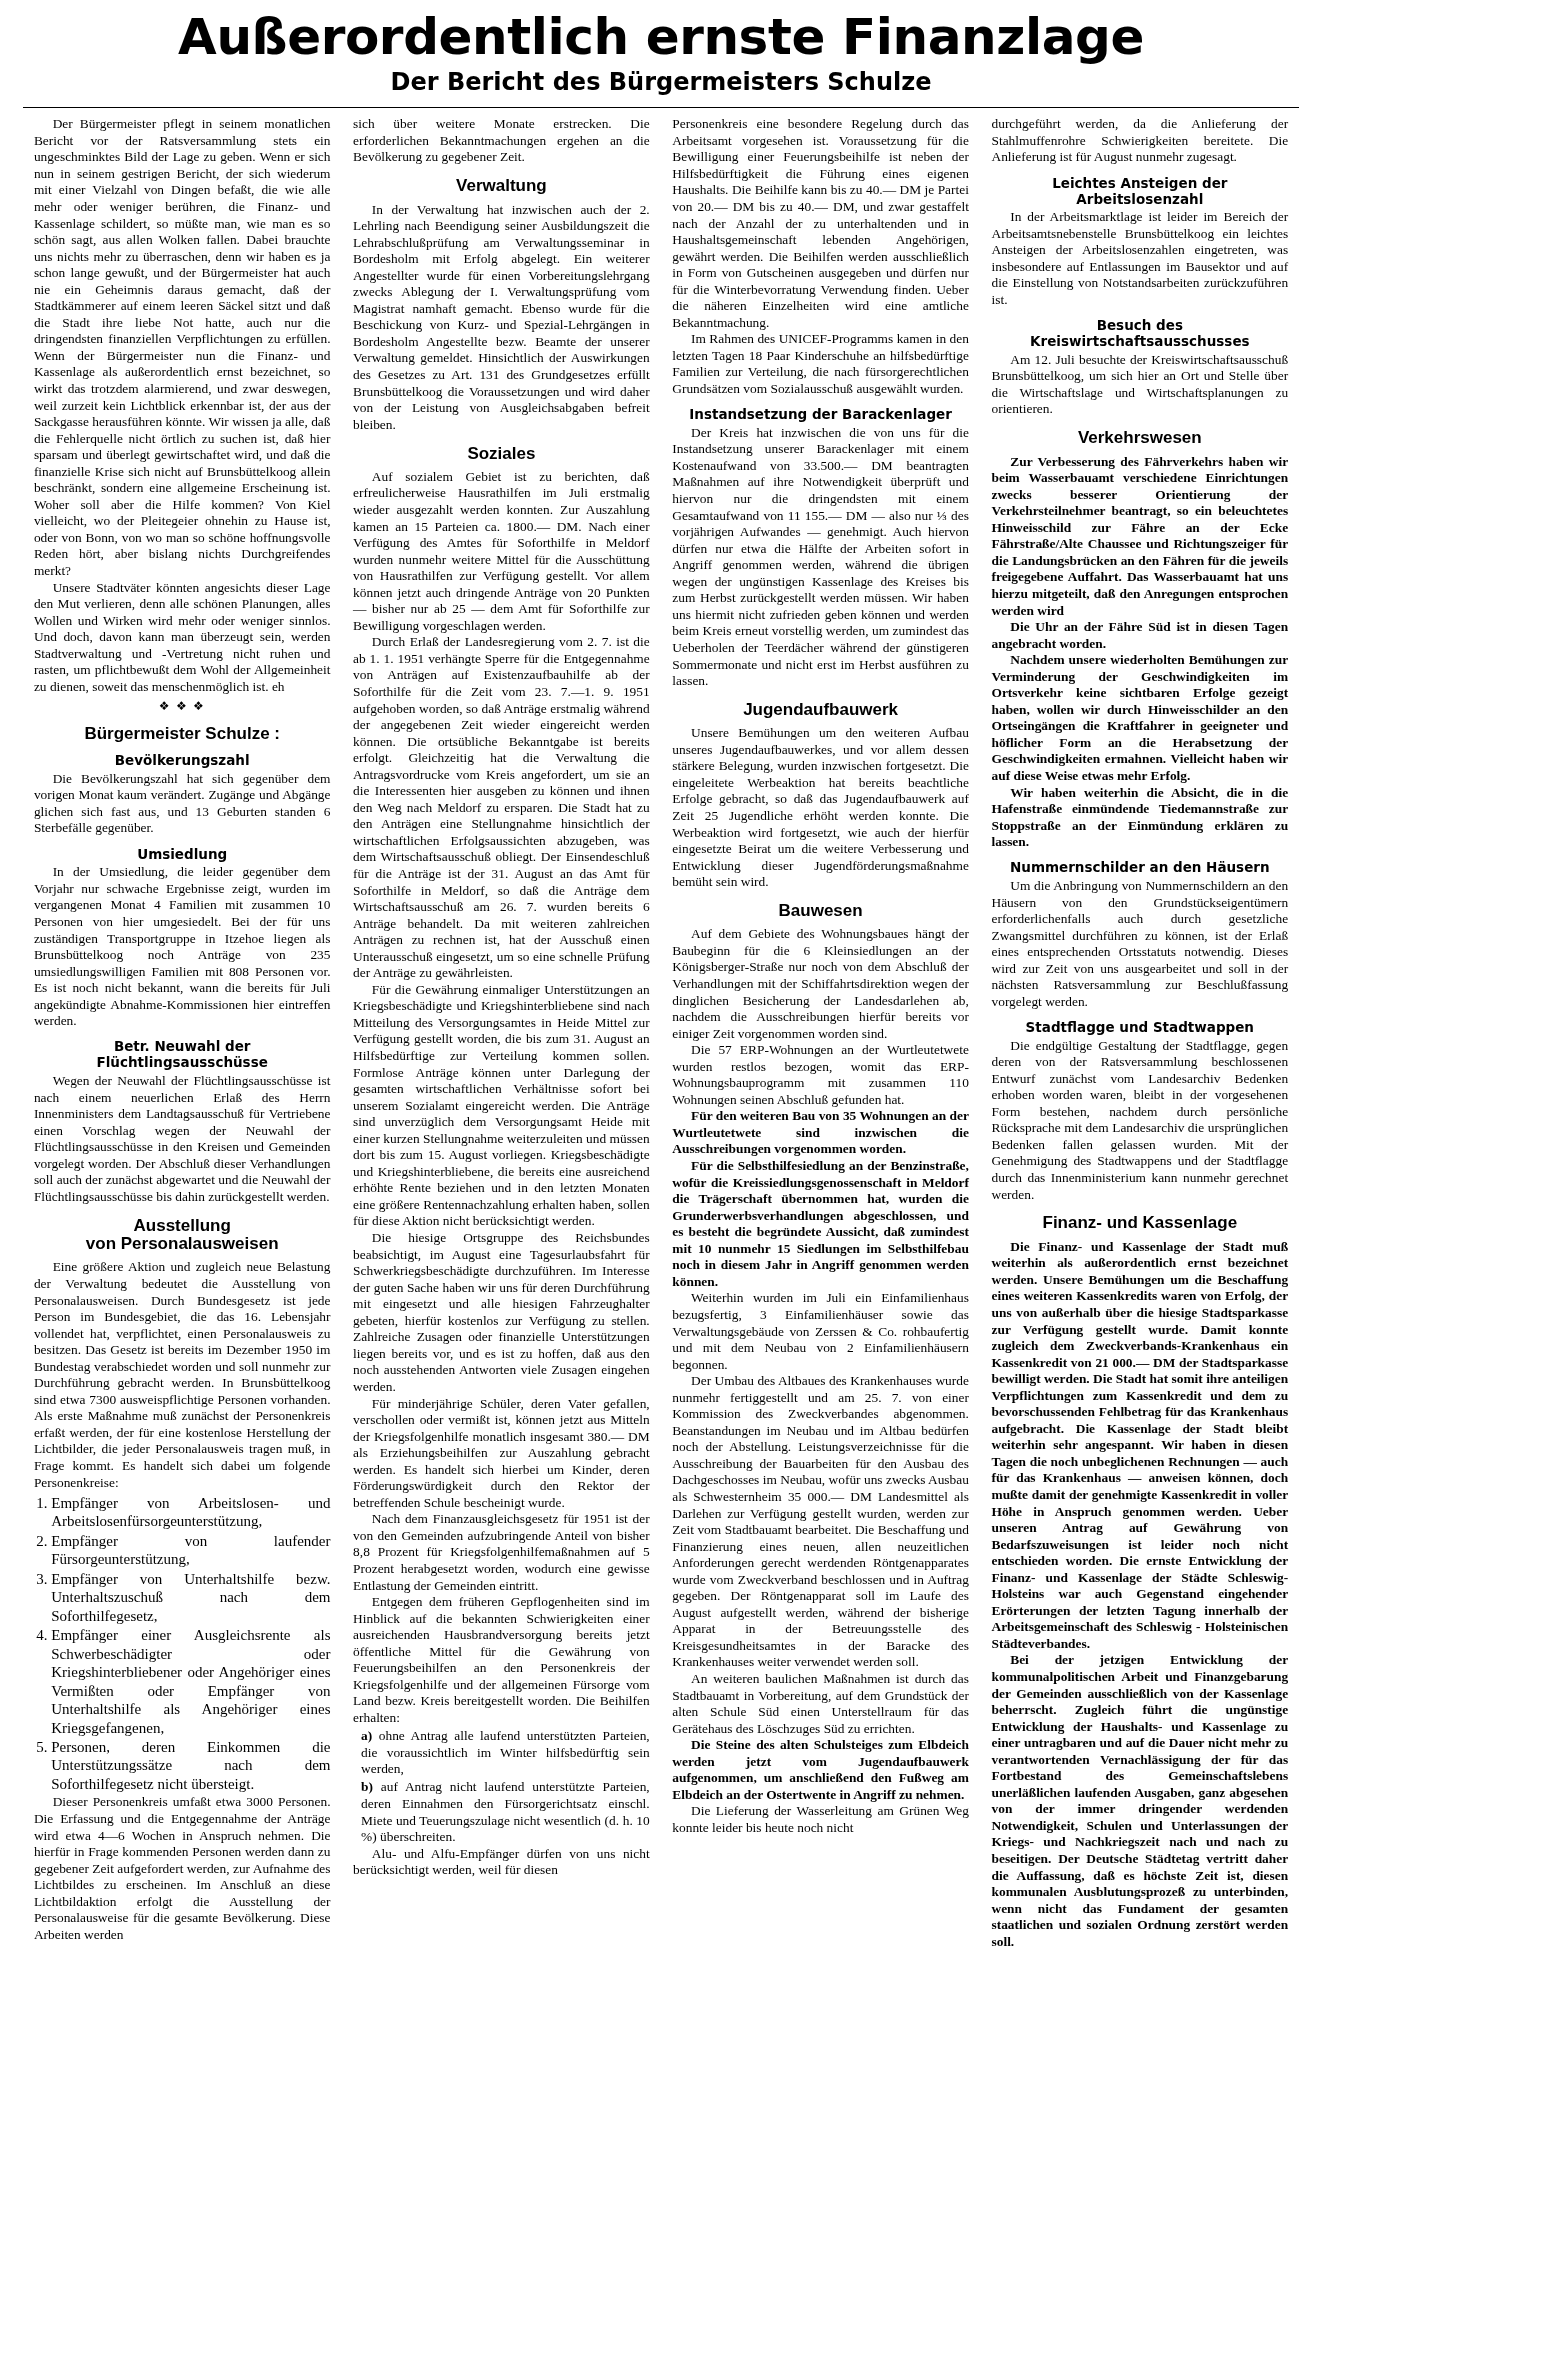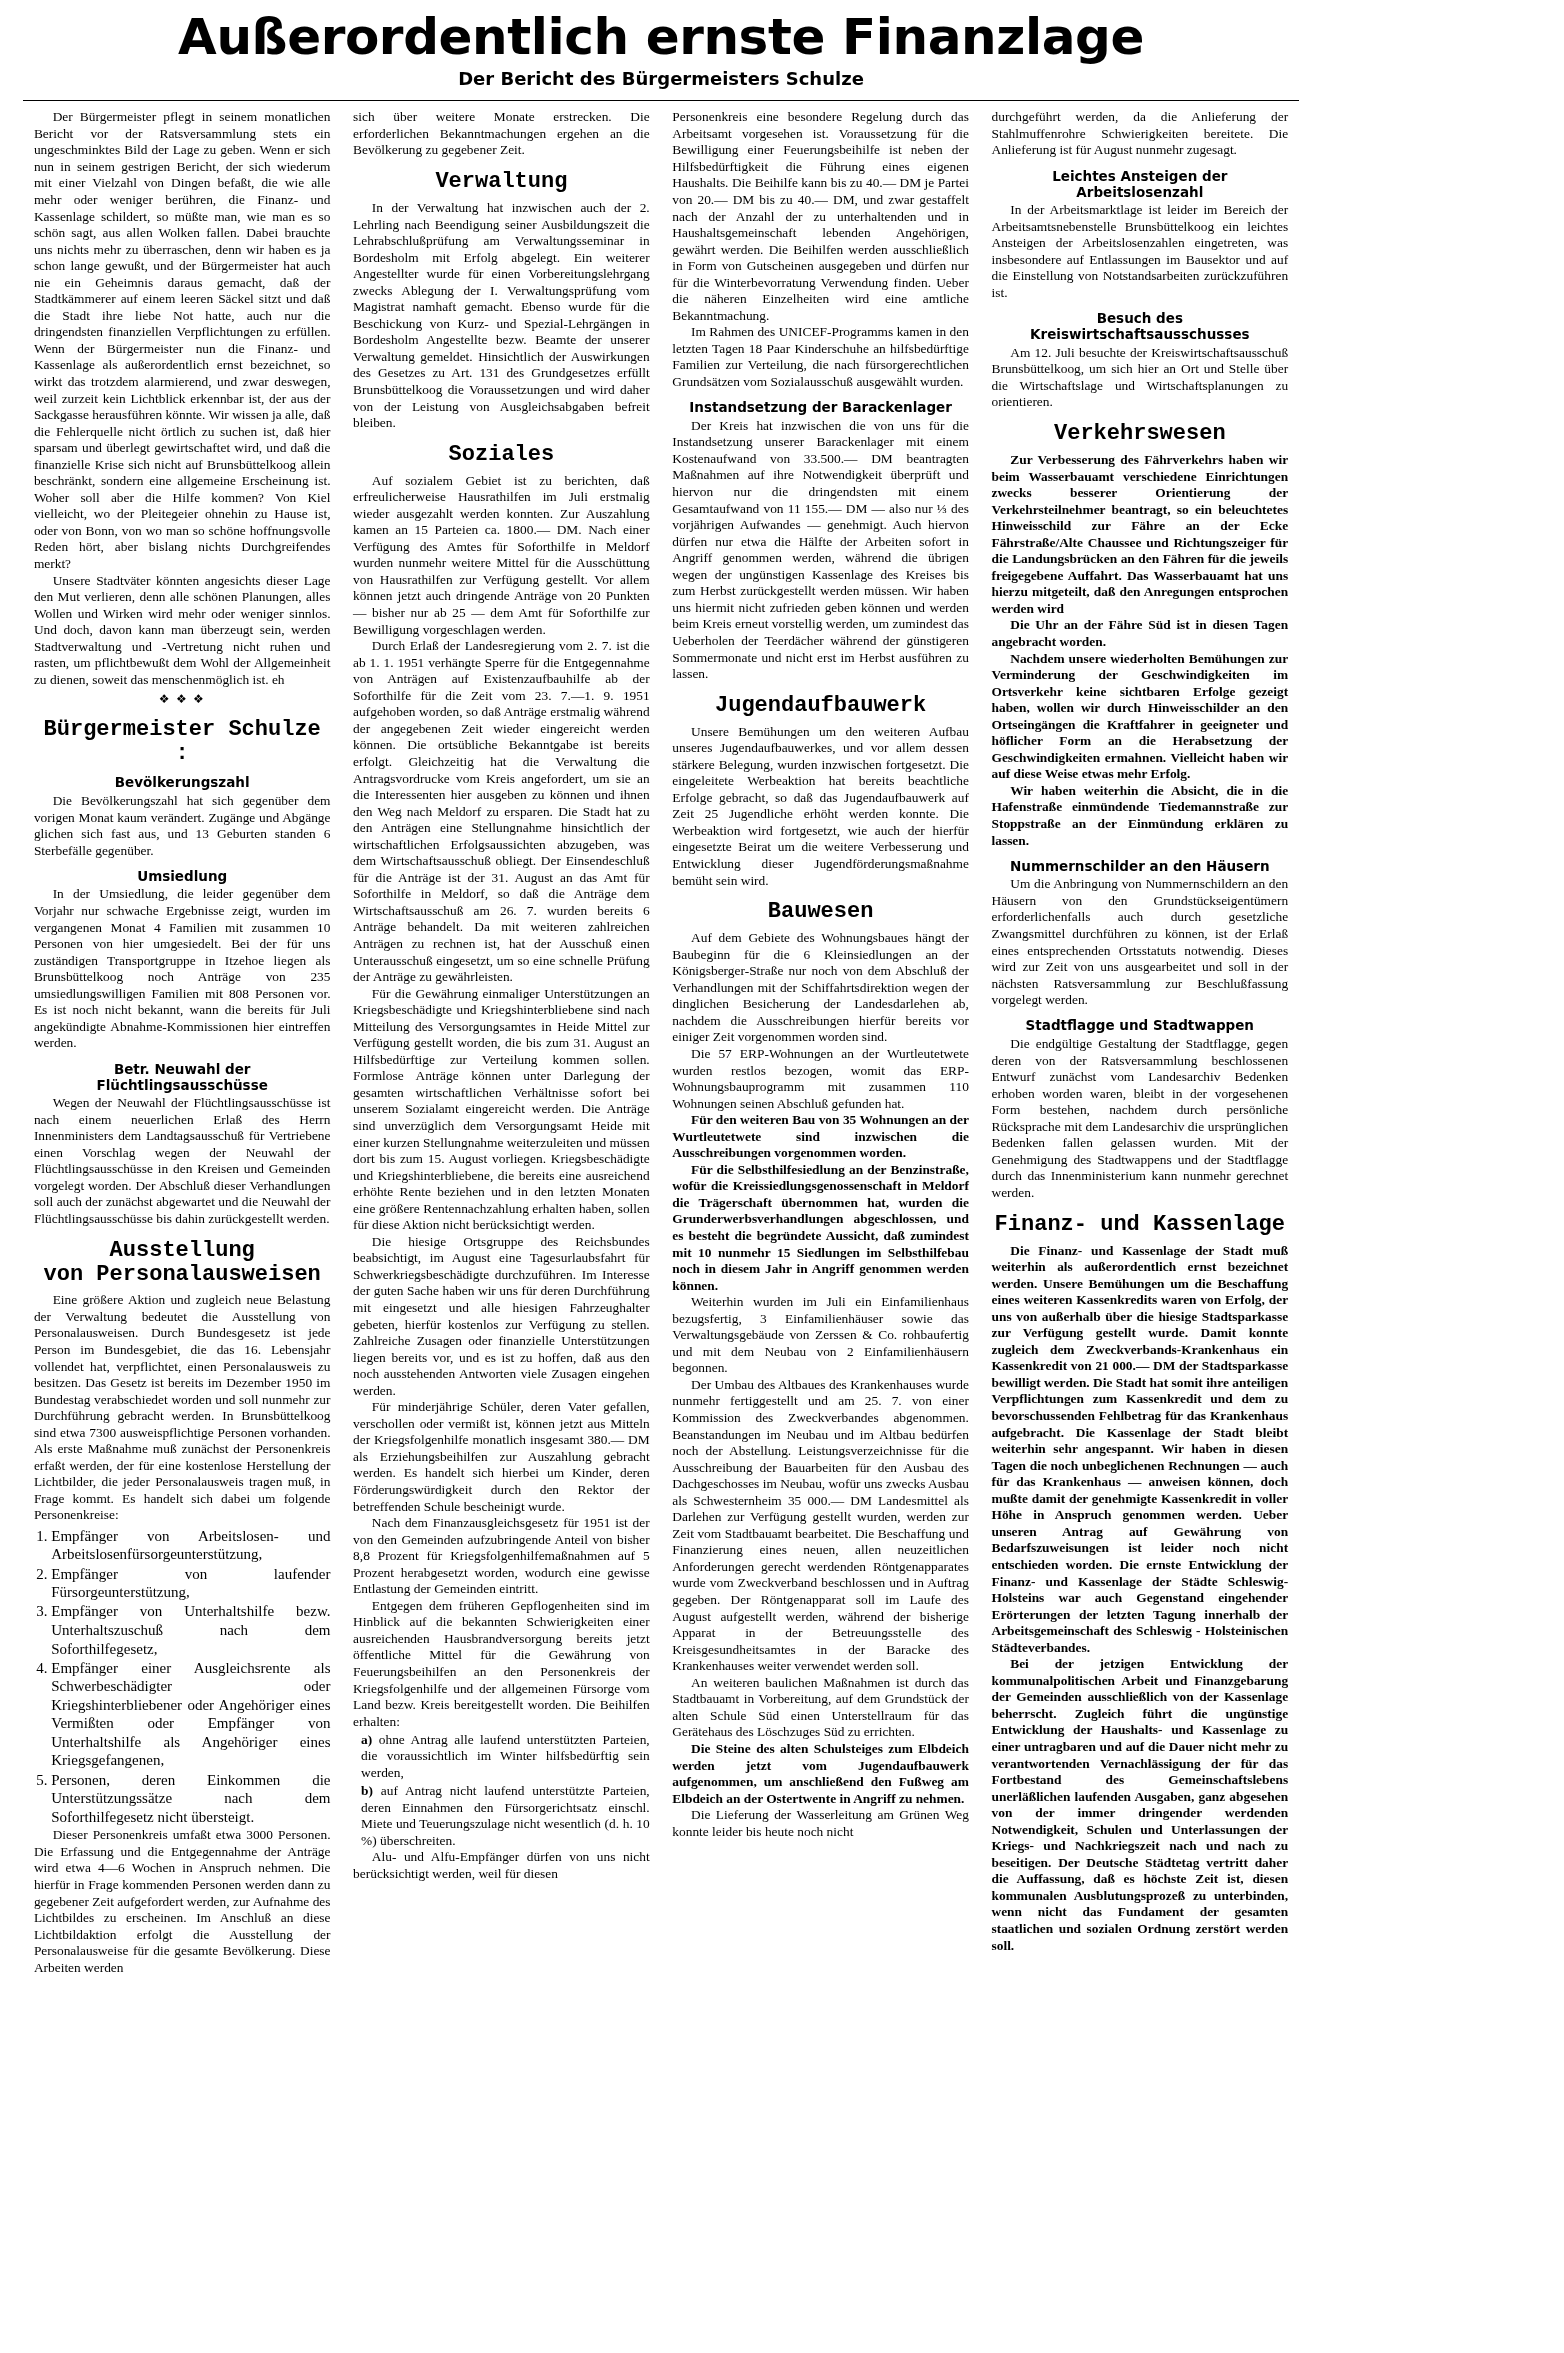--- a/index.html
+++ b/index.html
@@ -24,21 +24,21 @@
     font-family: "DejaVu Sans", sans-serif;
     font-weight: bold;
     font-size: 50px;
     letter-spacing: -0.4px;
     line-height: 1.02;
     margin: 0 0 5.2px 0;
   }
   .subhead {
     font-family: "DejaVu Sans", sans-serif;
     font-weight: bold;
-    font-size: 18px;
+    font-size: 24px;
     margin: 0 0 10.4px 0;
   }
   .rule {
     border: 0;
     border-top: 0.9px solid #000;
     margin: 5.2px 0 8.7px 0;
   }
   .cols {
     display: flex;
     gap: 0;
@@ -58,23 +58,23 @@
     font-size: 13.4px;
     line-height: 1.235;
     text-align: justify;
     text-justify: inter-word;
     hyphens: auto;
     -webkit-hyphens: auto;
   }
   p.indent { text-indent: 1.4em; }
   p.noindent { text-indent: 0; }
   h2.sec {
-    font-family: Liberation Mono, monospace;
-    font-weight: bold;
-    font-size: 22px;
+    font-family: Liberation Sans, sans-serif;
+    font-weight: bold;
+    font-size: 17px;
     line-height: 1.08;
     text-align: center;
     margin: 11.3px 0 6px 0;
   }
   h2.sec.left {
     text-align: center;
   }
   h3.sub {
     font-family: "DejaVu Sans", sans-serif;
     font-weight: bold;

